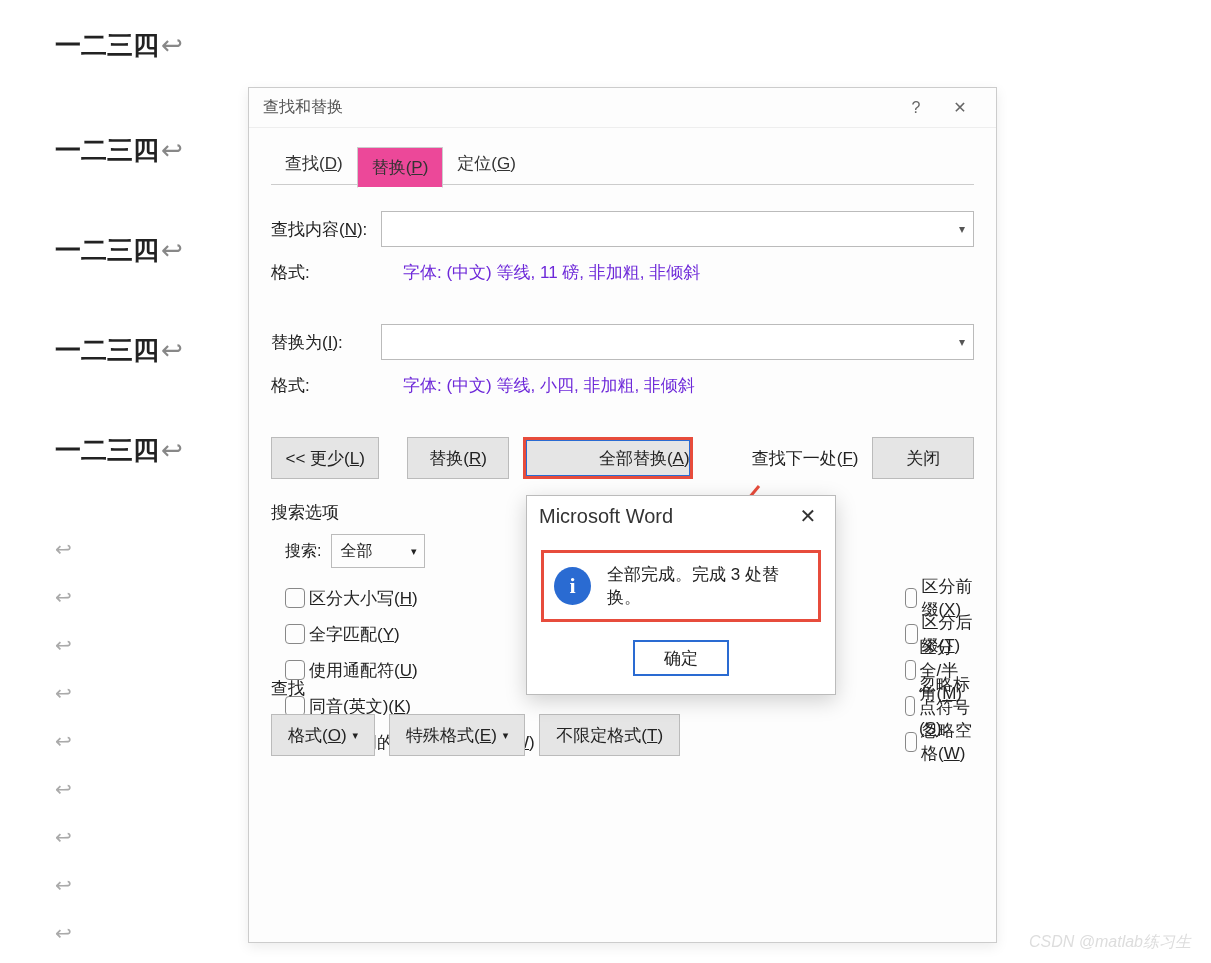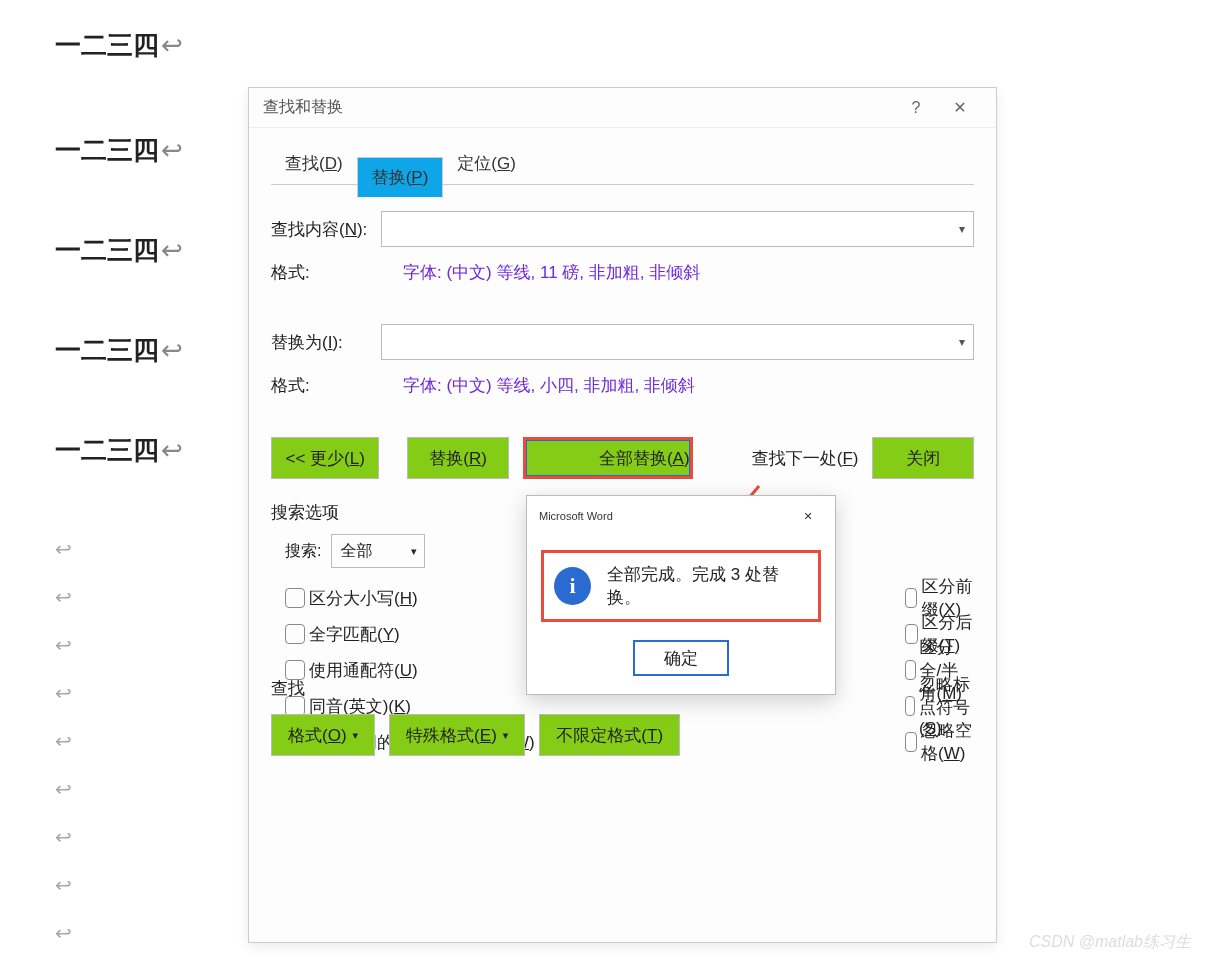--- a/index.html
+++ b/index.html
@@ -19,35 +19,35 @@
 
 .dialog { position: absolute; left: 248px; top: 87px; width: 749px; height: 856px; border: 1px solid #ccc; background: #fdfdfd; box-shadow: 0 4px 12px rgba(0,0,0,.08); }
 .titlebar { height: 40px; display: flex; align-items: center; border-bottom: 1px solid #eee; padding: 0 14px; color: #555; font-size: 16px; }
 .titlebar-spacer { flex: 1; }
 .tbar-btn { width: 44px; height: 40px; display:flex; align-items:center; justify-content:center; color:#666; font-size:16px;}
 .dialog-body { padding: 10px 22px 16px 22px; position: relative; }
 
 
 .tabs { display:flex; gap: 0; margin-top: 6px; }
 .tab { padding: 8px 14px; font-size: 17px; color:#333; border-bottom:2px solid transparent; }
-.tab.active { border:1px solid #ccc; border-bottom-color:#fff; background:#0ea5e9; position:relative; top:13px; }
+.tab.active { border:1px solid #ccc; border-bottom-color:#fff; background:#ec4899; position:relative; top:3px; }
 .tabs-line { border-bottom:1px solid #ccc; margin-top:-1px; }
 
 
 .field-row { display:flex; align-items:center; margin-top: 26px; }
 .field-label { width: 110px; font-size:17px; }
 .field-input { flex:1; height:36px; border:1px solid #bbb; background:#fff; position:relative; }
 .field-input .caret { position:absolute; right:8px; top:50%; transform:translateY(-50%); color:#555; font-size:12px; }
 .sub-row { display:flex; margin-top: 14px; }
 .sub-label { width:70px; font-size:17px; }
 .sub-text { font-size:17px; margin-left:62px; color:#6d28d9; }
 
 
 .btn-row { display:flex; gap: 14px; margin-top: 40px; align-items:center; }
-.btn { height:42px; border:1px solid #bbb; background:#84cc16; font-size:17px; display:flex; align-items:center; justify-content:center; }
+.btn { height:42px; border:1px solid #bbb; background:#e5e5e5; font-size:17px; display:flex; align-items:center; justify-content:center; }
 .btn.less { width:128px; }
 .btn-spacer { flex:1; }
 .btn.mid { width:120px; }
 .btn.wide { width:200px;justify-content:flex-end; }
 .btn.replace-all { border:3px solid #e74c3c; border-style:solid; outline:1px solid #2a6bd2; outline-offset:-4px; position:relative; }
 
 
 .red-arrow { position:absolute; }
 
 
@@ -63,21 +63,21 @@
 
 
 .bottom-section { position:absolute; bottom: 20px; left:22px; right:22px; }
 .bottom-label { font-size:17px; margin-bottom: 14px; }
 .bottom-btns { display:flex; gap: 14px; }
 .btn.dd { padding: 0 16px; width:auto; }
 .dd-caret { margin-left:6px; font-size:11px; }
 
 
 .msgbox { position:absolute; left: 277px; top: 407px; width:310px; border:1px solid #bbb; background:#fff; box-shadow: 0 6px 20px rgba(0,0,0,.18); }
-.msg-title { height:40px; display:flex; align-items:center; padding:0 12px; font-size:11px; color:#333; }
+.msg-title { height:40px; display:flex; align-items:center; padding:0 12px; font-size:20px; color:#333; }
 .msg-title-sp { flex:1; }
 .msg-close { width:30px; height:30px; display:flex; align-items:center; justify-content:center; color:#333; }
 .msg-body { padding: 14px 14px 18px 14px; }
 .msg-content { display:flex; align-items:center; gap:16px; border:3px solid #e74c3c; padding:10px 10px; }
 .info-icon { width:38px; height:38px; border-radius:50%; background:#2a6bd2; color:#fff; display:flex; align-items:center; justify-content:center; font-size:22px; font-weight:bold; font-family:Georgia,serif; }
 .msg-text { font-size:17px; }
 .msg-ok { margin: 18px auto 0 auto; width:96px; height:36px; border:2px solid #2a6bd2; display:flex; align-items:center; justify-content:center; font-size:17px; }
 
 
 .watermark { position:absolute; right:20px; bottom:10px; color:#ddd; font-size:16px; font-style:italic; }

